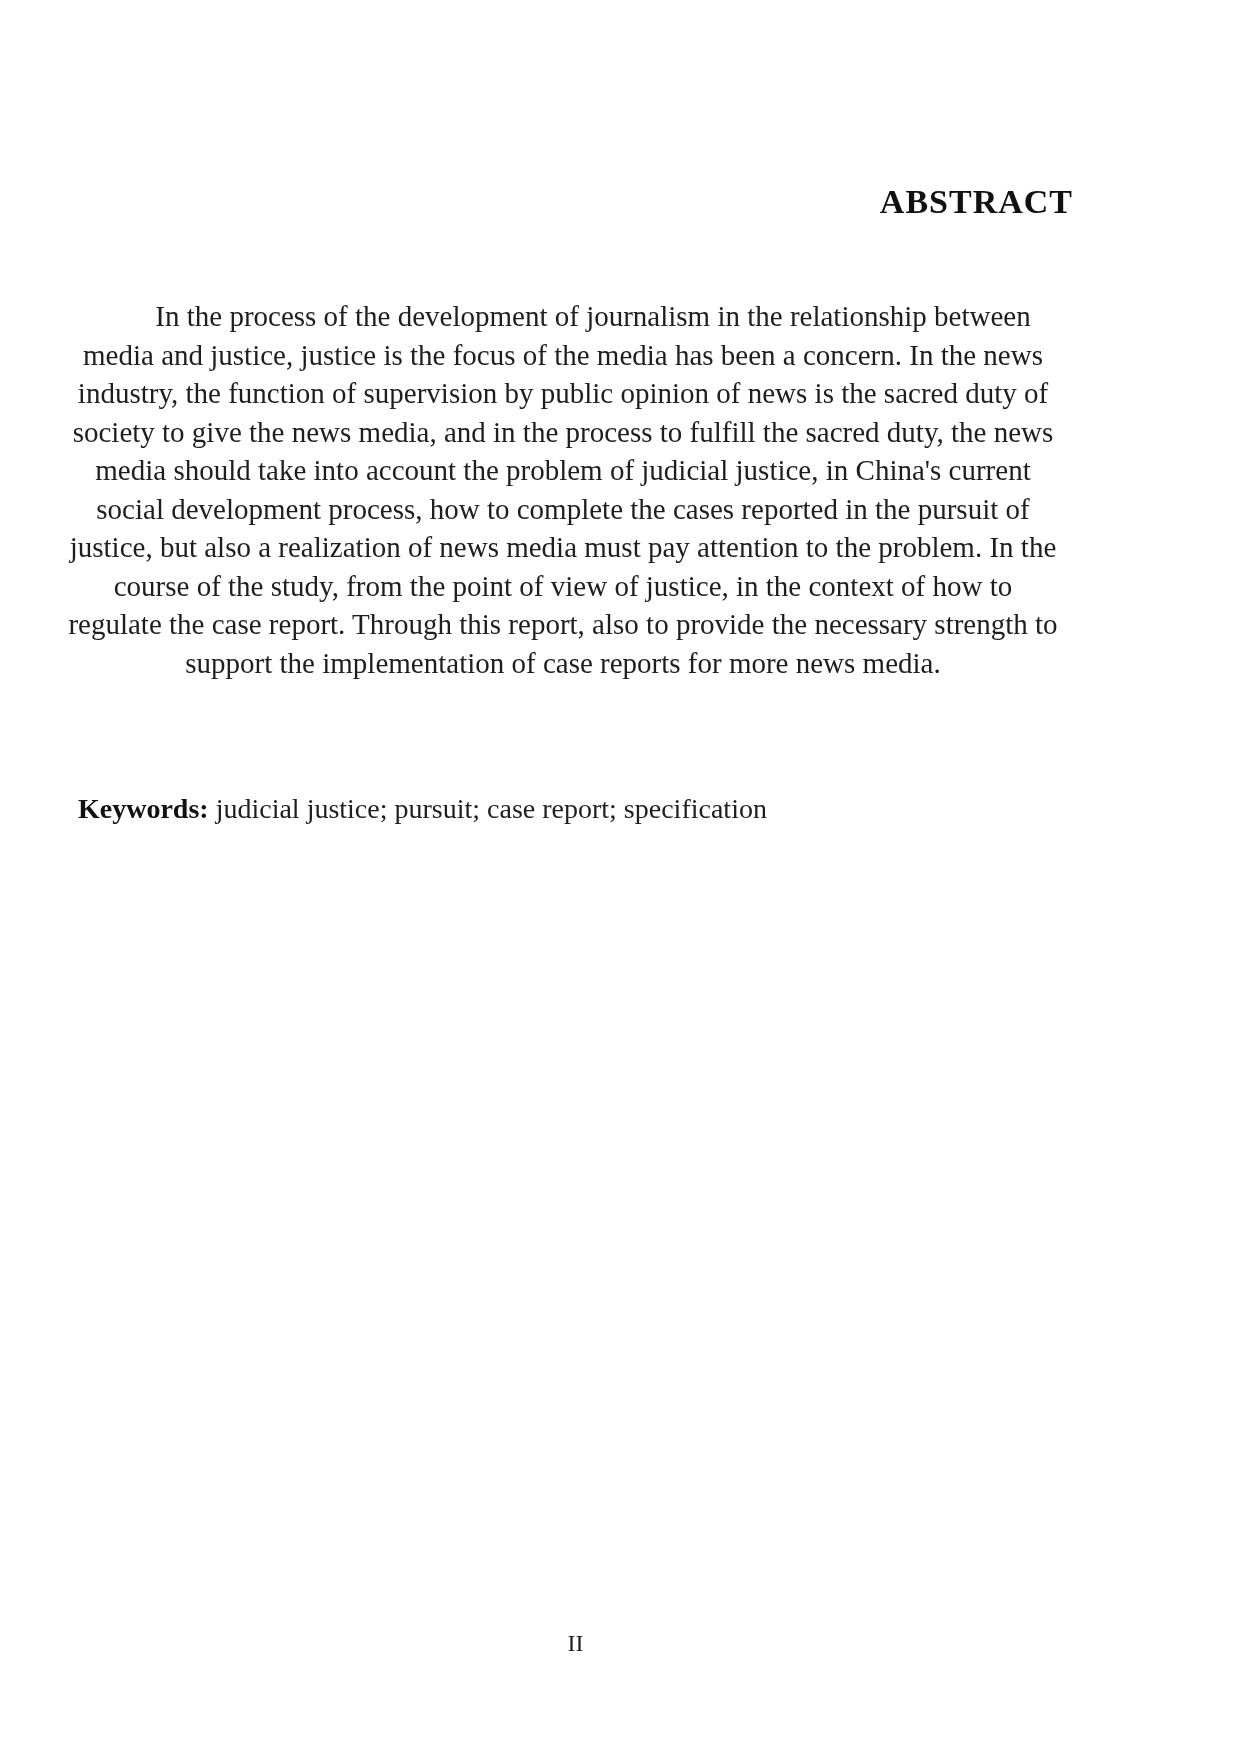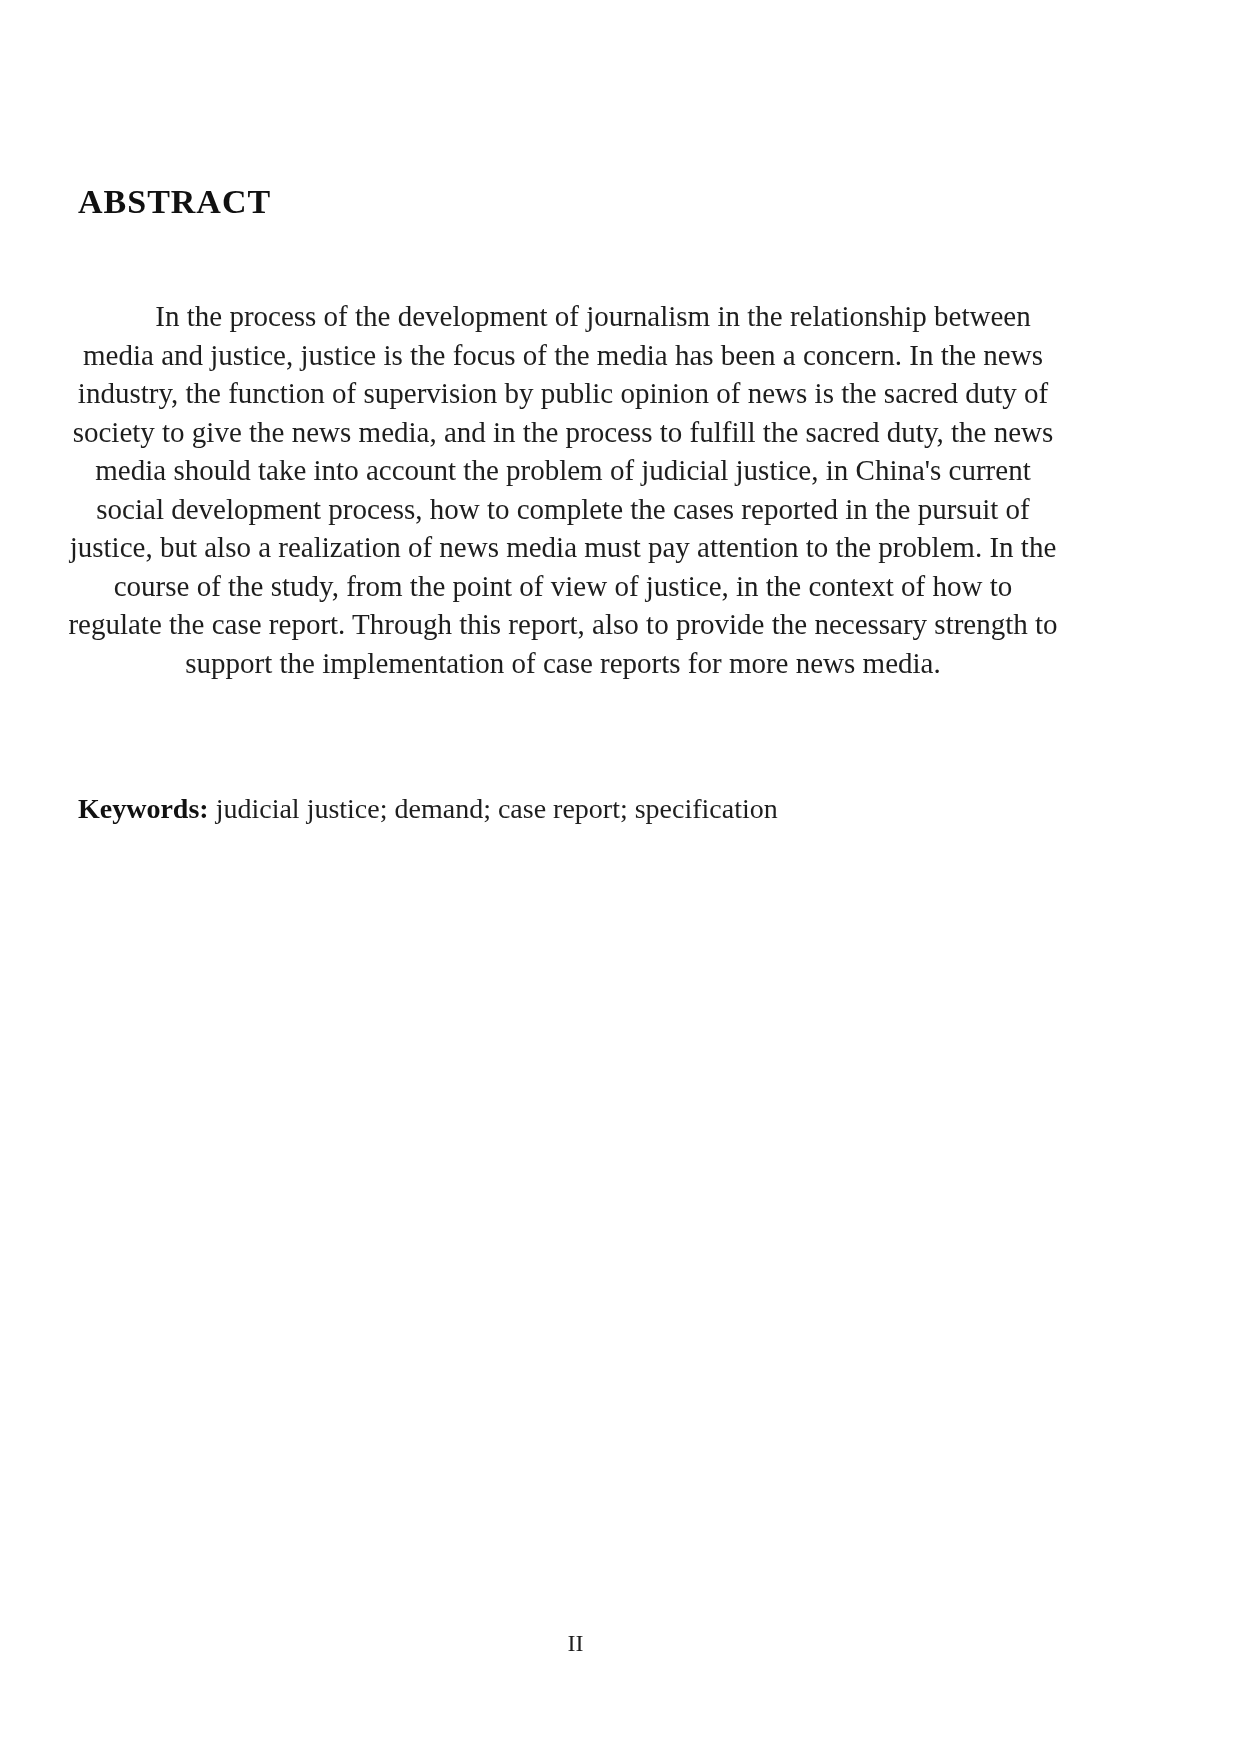--- a/index.html
+++ b/index.html
@@ -21,21 +21,21 @@
     top: 0;
     width: 1240px;
     height: 1755px;
     background: #ffffff;
   }
   .title {
     position: absolute;
     left: 78px;
     top: 160px;
     width: 995px;
-    text-align: left;
+    text-align: right;
     font-size: 34px;
     font-weight: bold;
     letter-spacing: 1px;
     color: #111111;
   }
   .abstract-body {
     position: absolute;
     left: 64px;
     top: 268px;
     width: 998px;
@@ -73,18 +73,18 @@
 <body>
 
 <div class="page">
 
   <h1 class="title">ABSTRACT</h1>
 
   <p class="abstract-body">In the process of the development of journalism in the relationship between media and justice, justice is the focus of the media has been a concern. In the news industry, the function of supervision by public opinion of news is the sacred duty of society to give the news media, and in the process to fulfill the sacred duty, the news media should take into account the problem of judicial justice, in China's current social development process, how to complete the cases reported in the pursuit of justice, but also a realization of news media must pay attention to the problem. In the course of the study, from the point of view of justice, in the context of how to regulate the case report. Through this report, also to provide the necessary strength to support the implementation of case reports for more news media.</p>
 
   <p class="keywords-line">
     <span class="keywords-label">Keywords:</span>
-    <span class="keywords-text">judicial justice; demand; case report; specification</span>
+    <span class="keywords-text">judicial justice; pursuit; case report; specification</span>
   </p>
 
   <div class="page-number">II</div>
 
 </div>
 
 </body></html>

